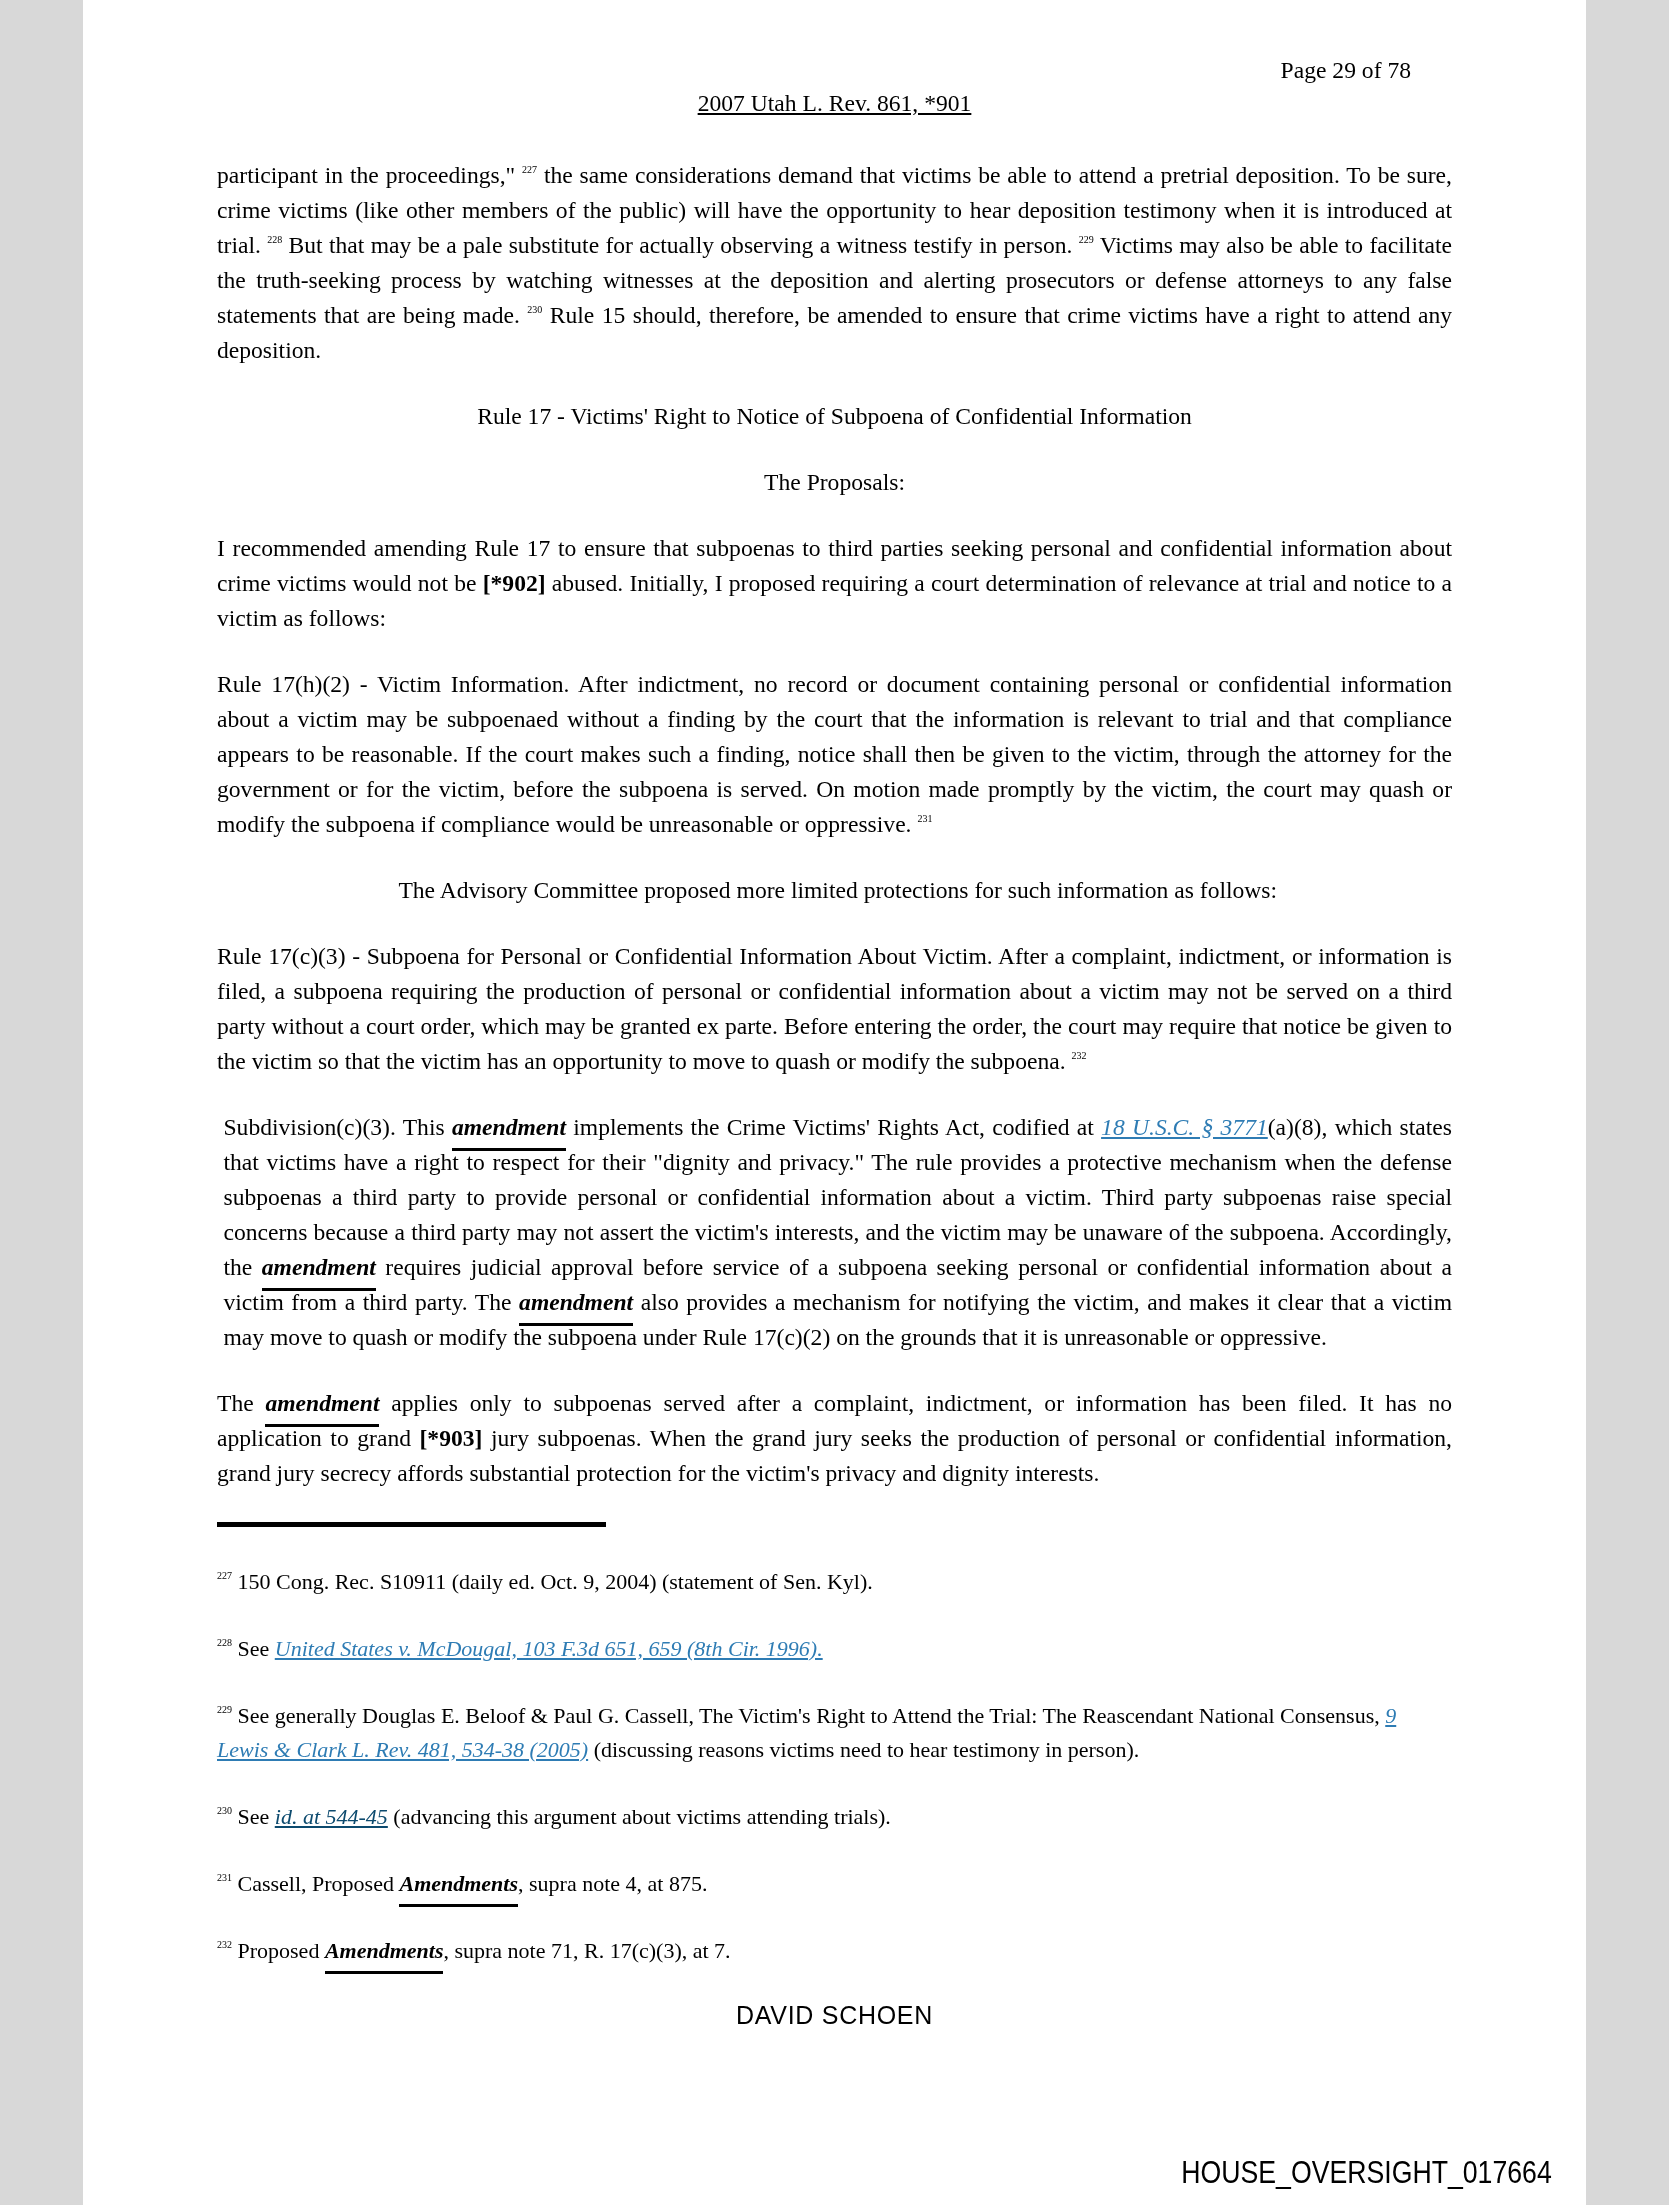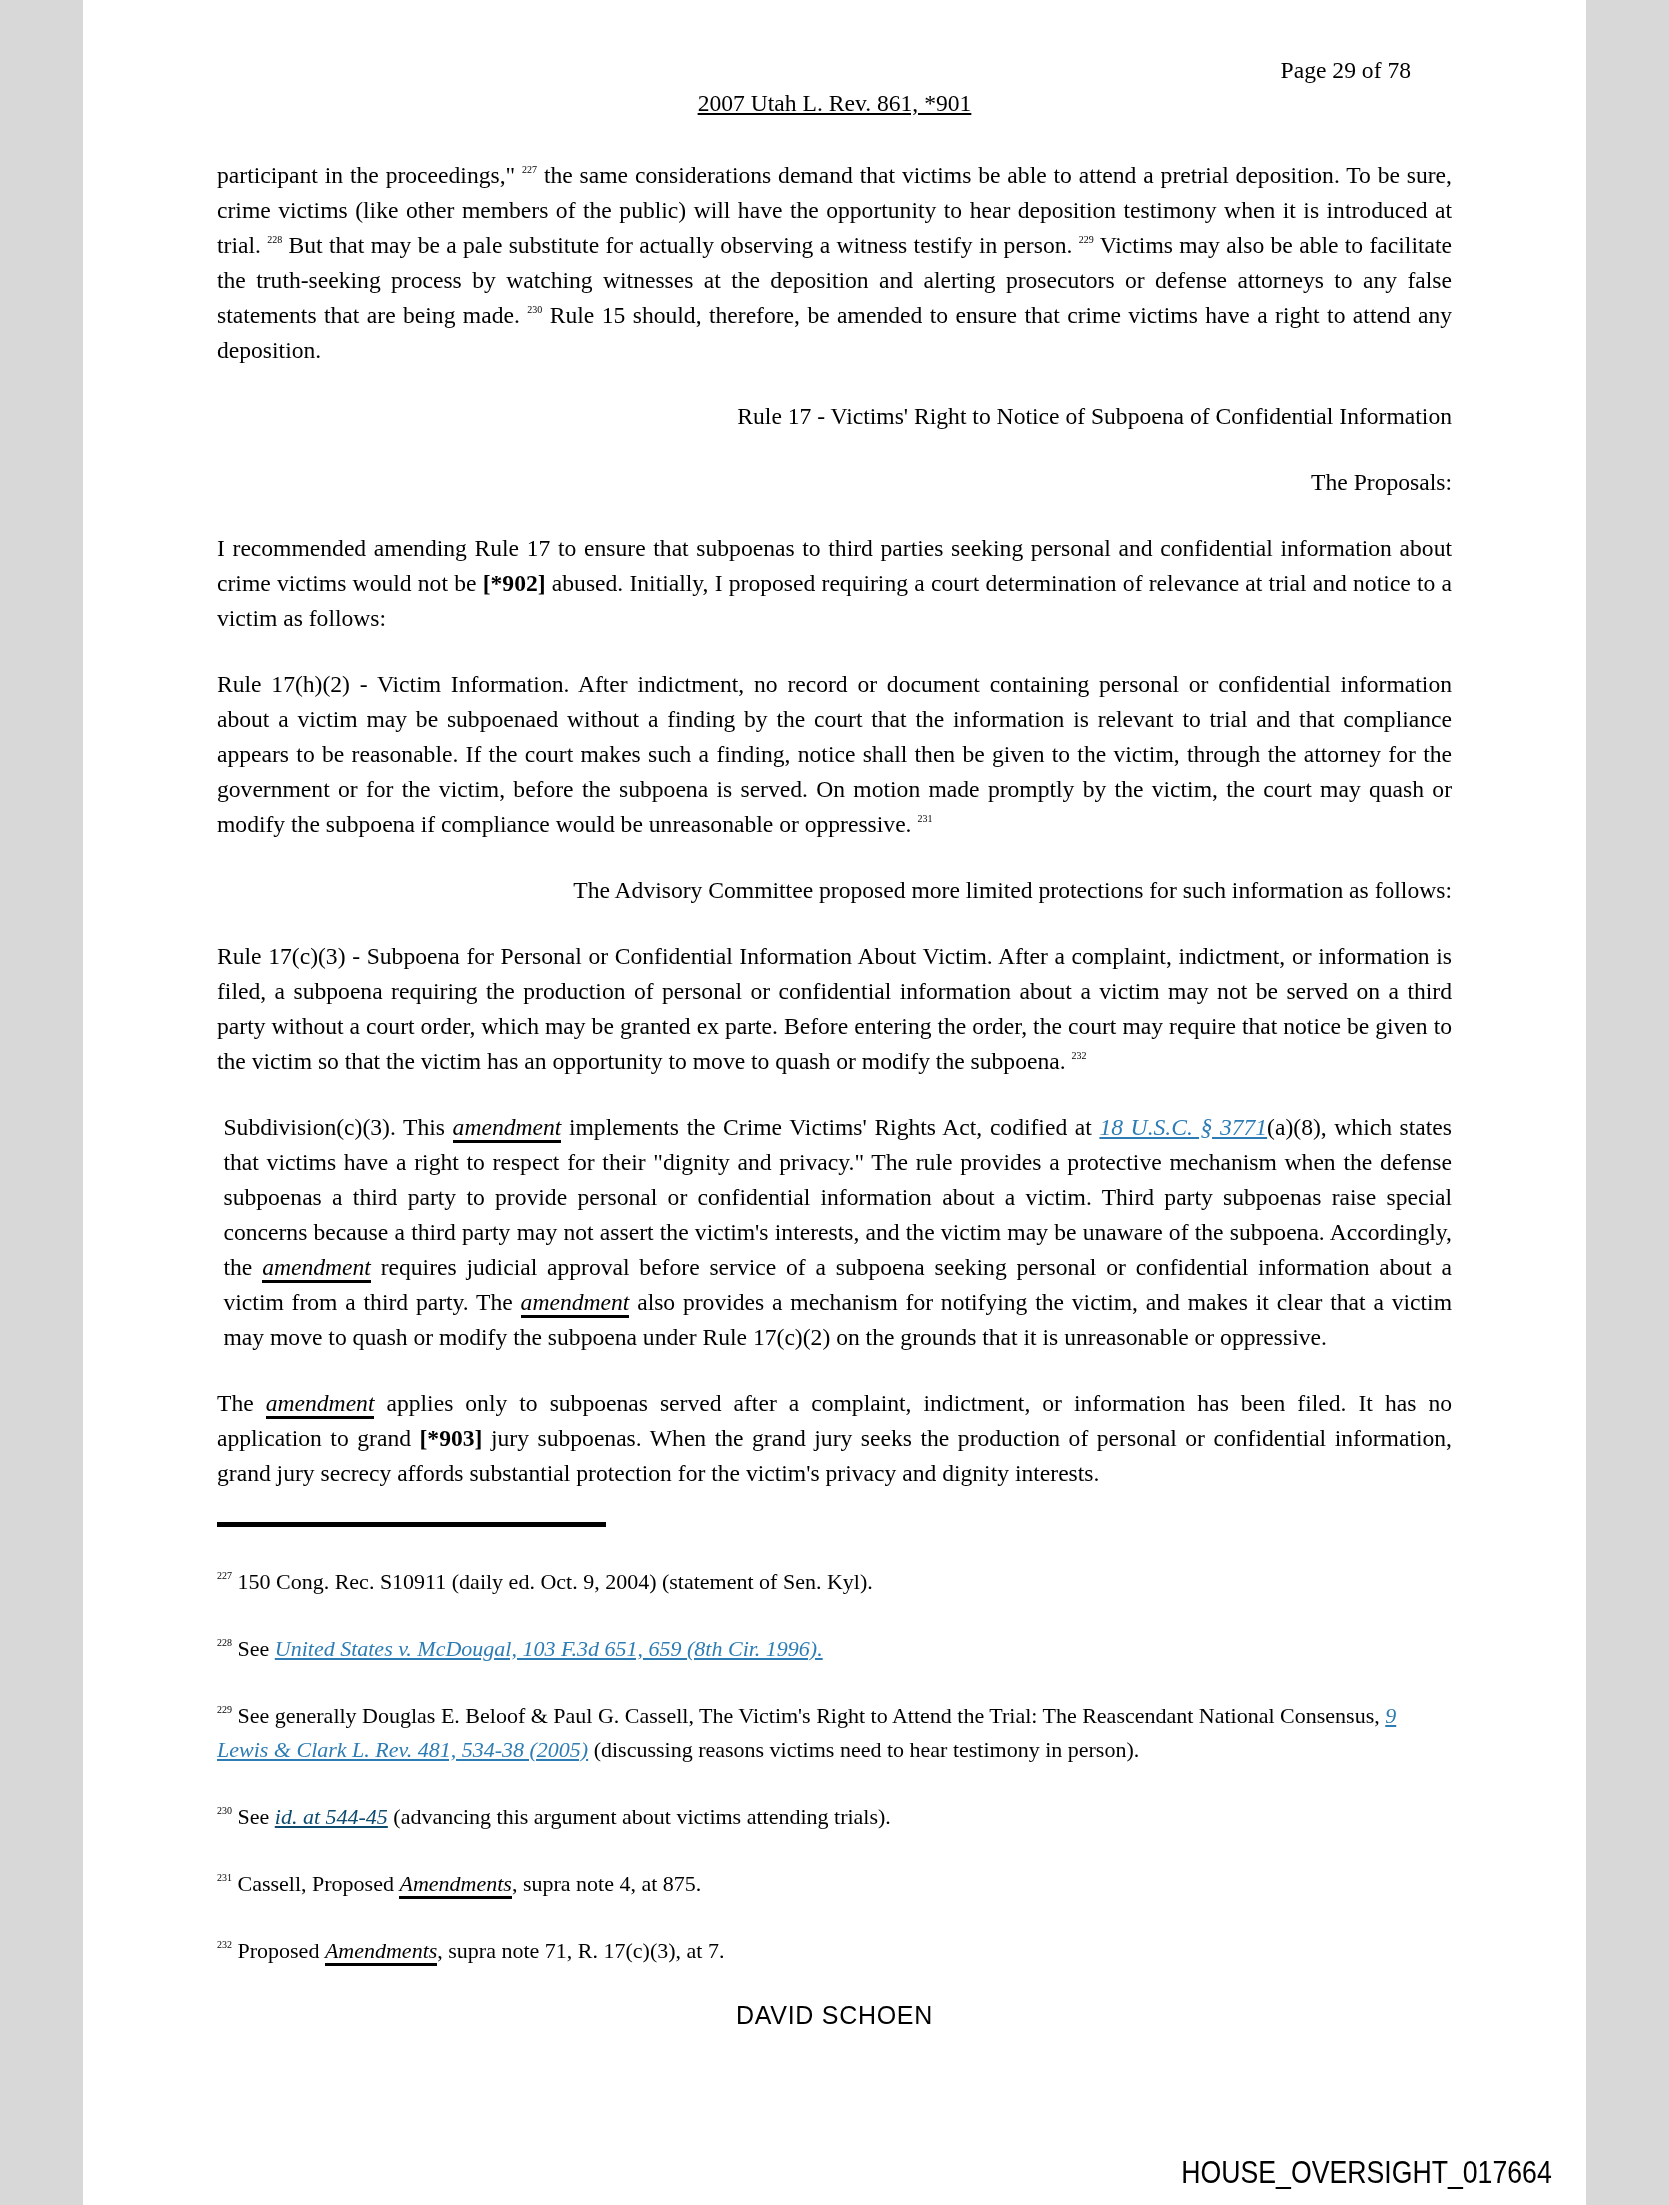--- a/index.html
+++ b/index.html
@@ -29,35 +29,35 @@
     line-height:35px;
     margin:0 0 37px 0;
     text-decoration:underline;
   }
   p.body-par{
     font-size:23.6px;
     line-height:35px;
     text-align:justify;
     margin:0 0 31px 0;
   }
-  p.nojust{ text-align:right; }
+  p.nojust{ text-align:center; }
   p.indent-sm{ padding-left:6.5px; }
   sup.fnref{
     font-size:10px;
     line-height:0;
     vertical-align:baseline;
     position:relative;
     top:-9.8px;
   }
   b.pageref{ font-weight:bold; }
   span.amend{
-    font-weight:normal;
+    font-weight:bold;
     font-style:italic;
     border-bottom:3.3px solid #000;
-    padding-bottom:0px;
+    padding-bottom:8px;
   }
   a.cite-link{
     font-style:italic;
     text-decoration:underline;
     cursor:pointer;
   }
   .fn-sep{
     width:389px;
     height:4.6px;
     background:#000;

